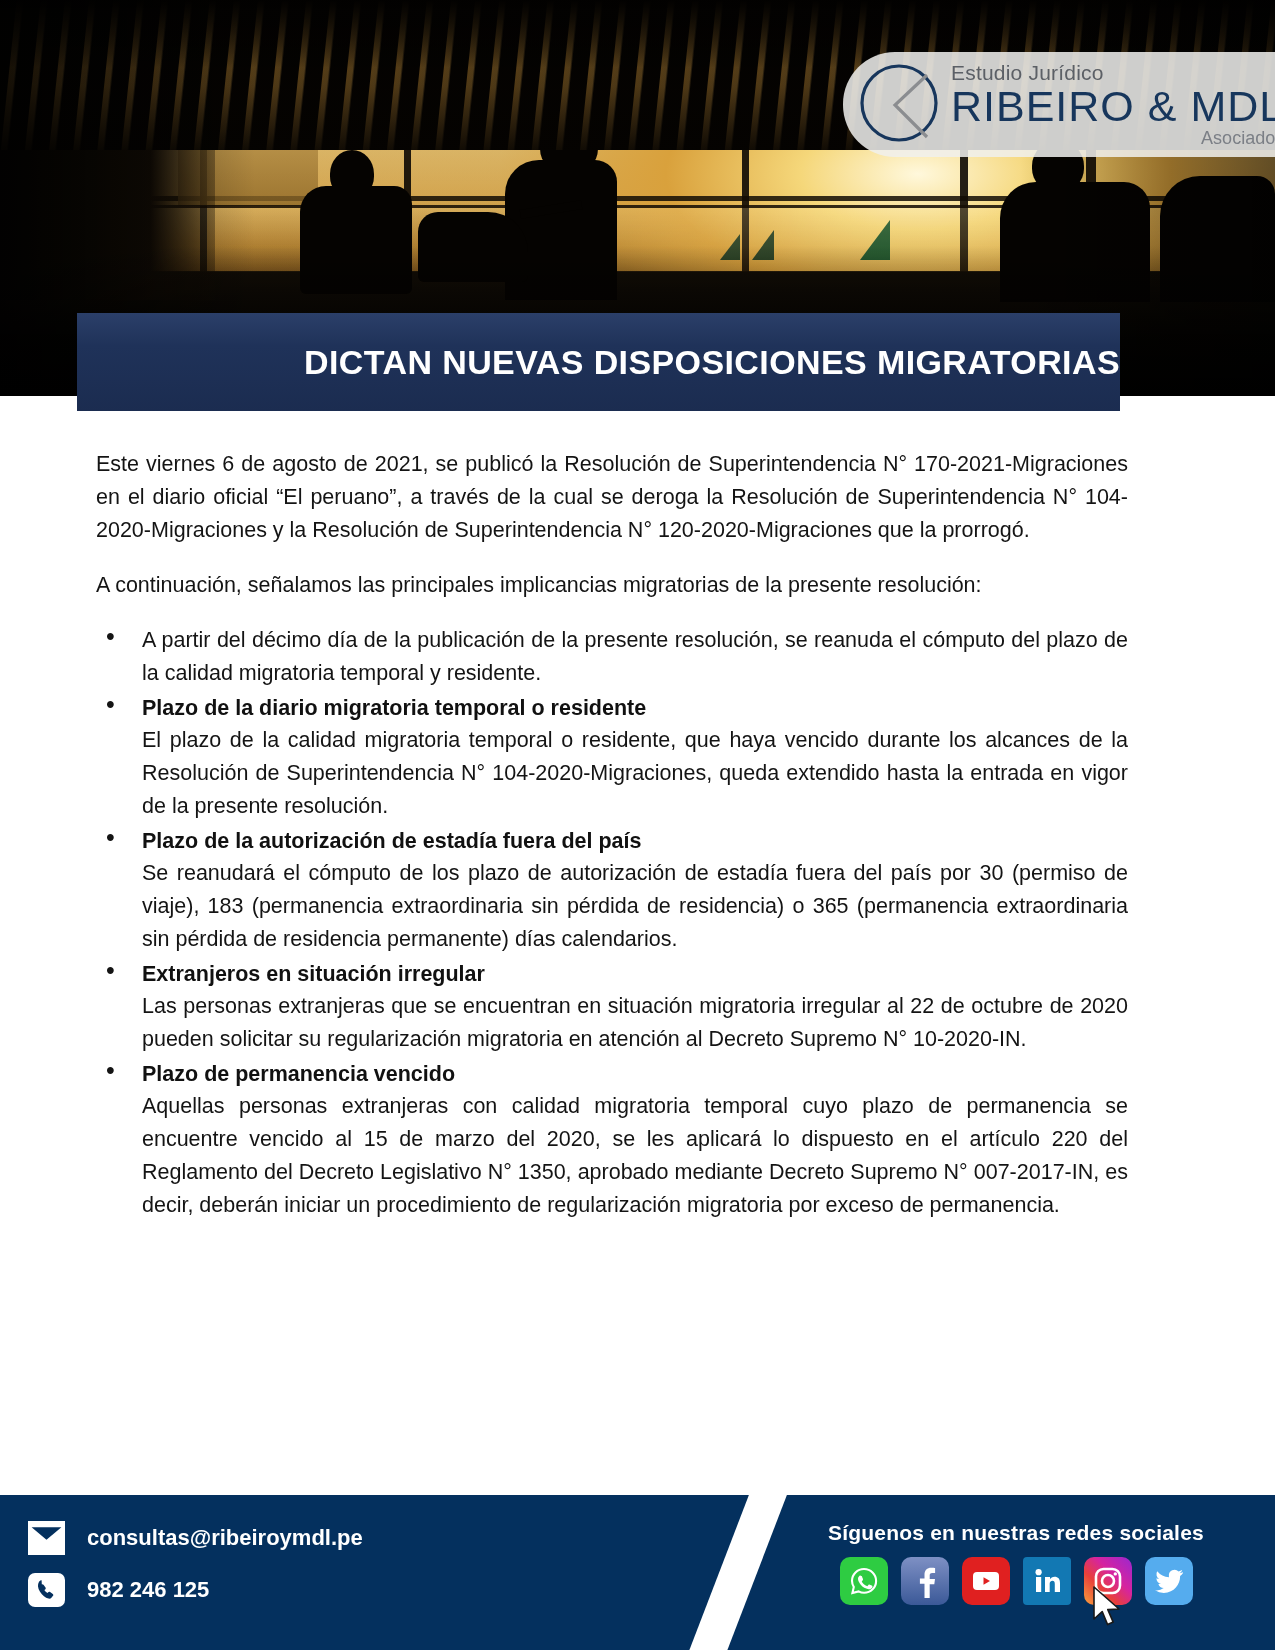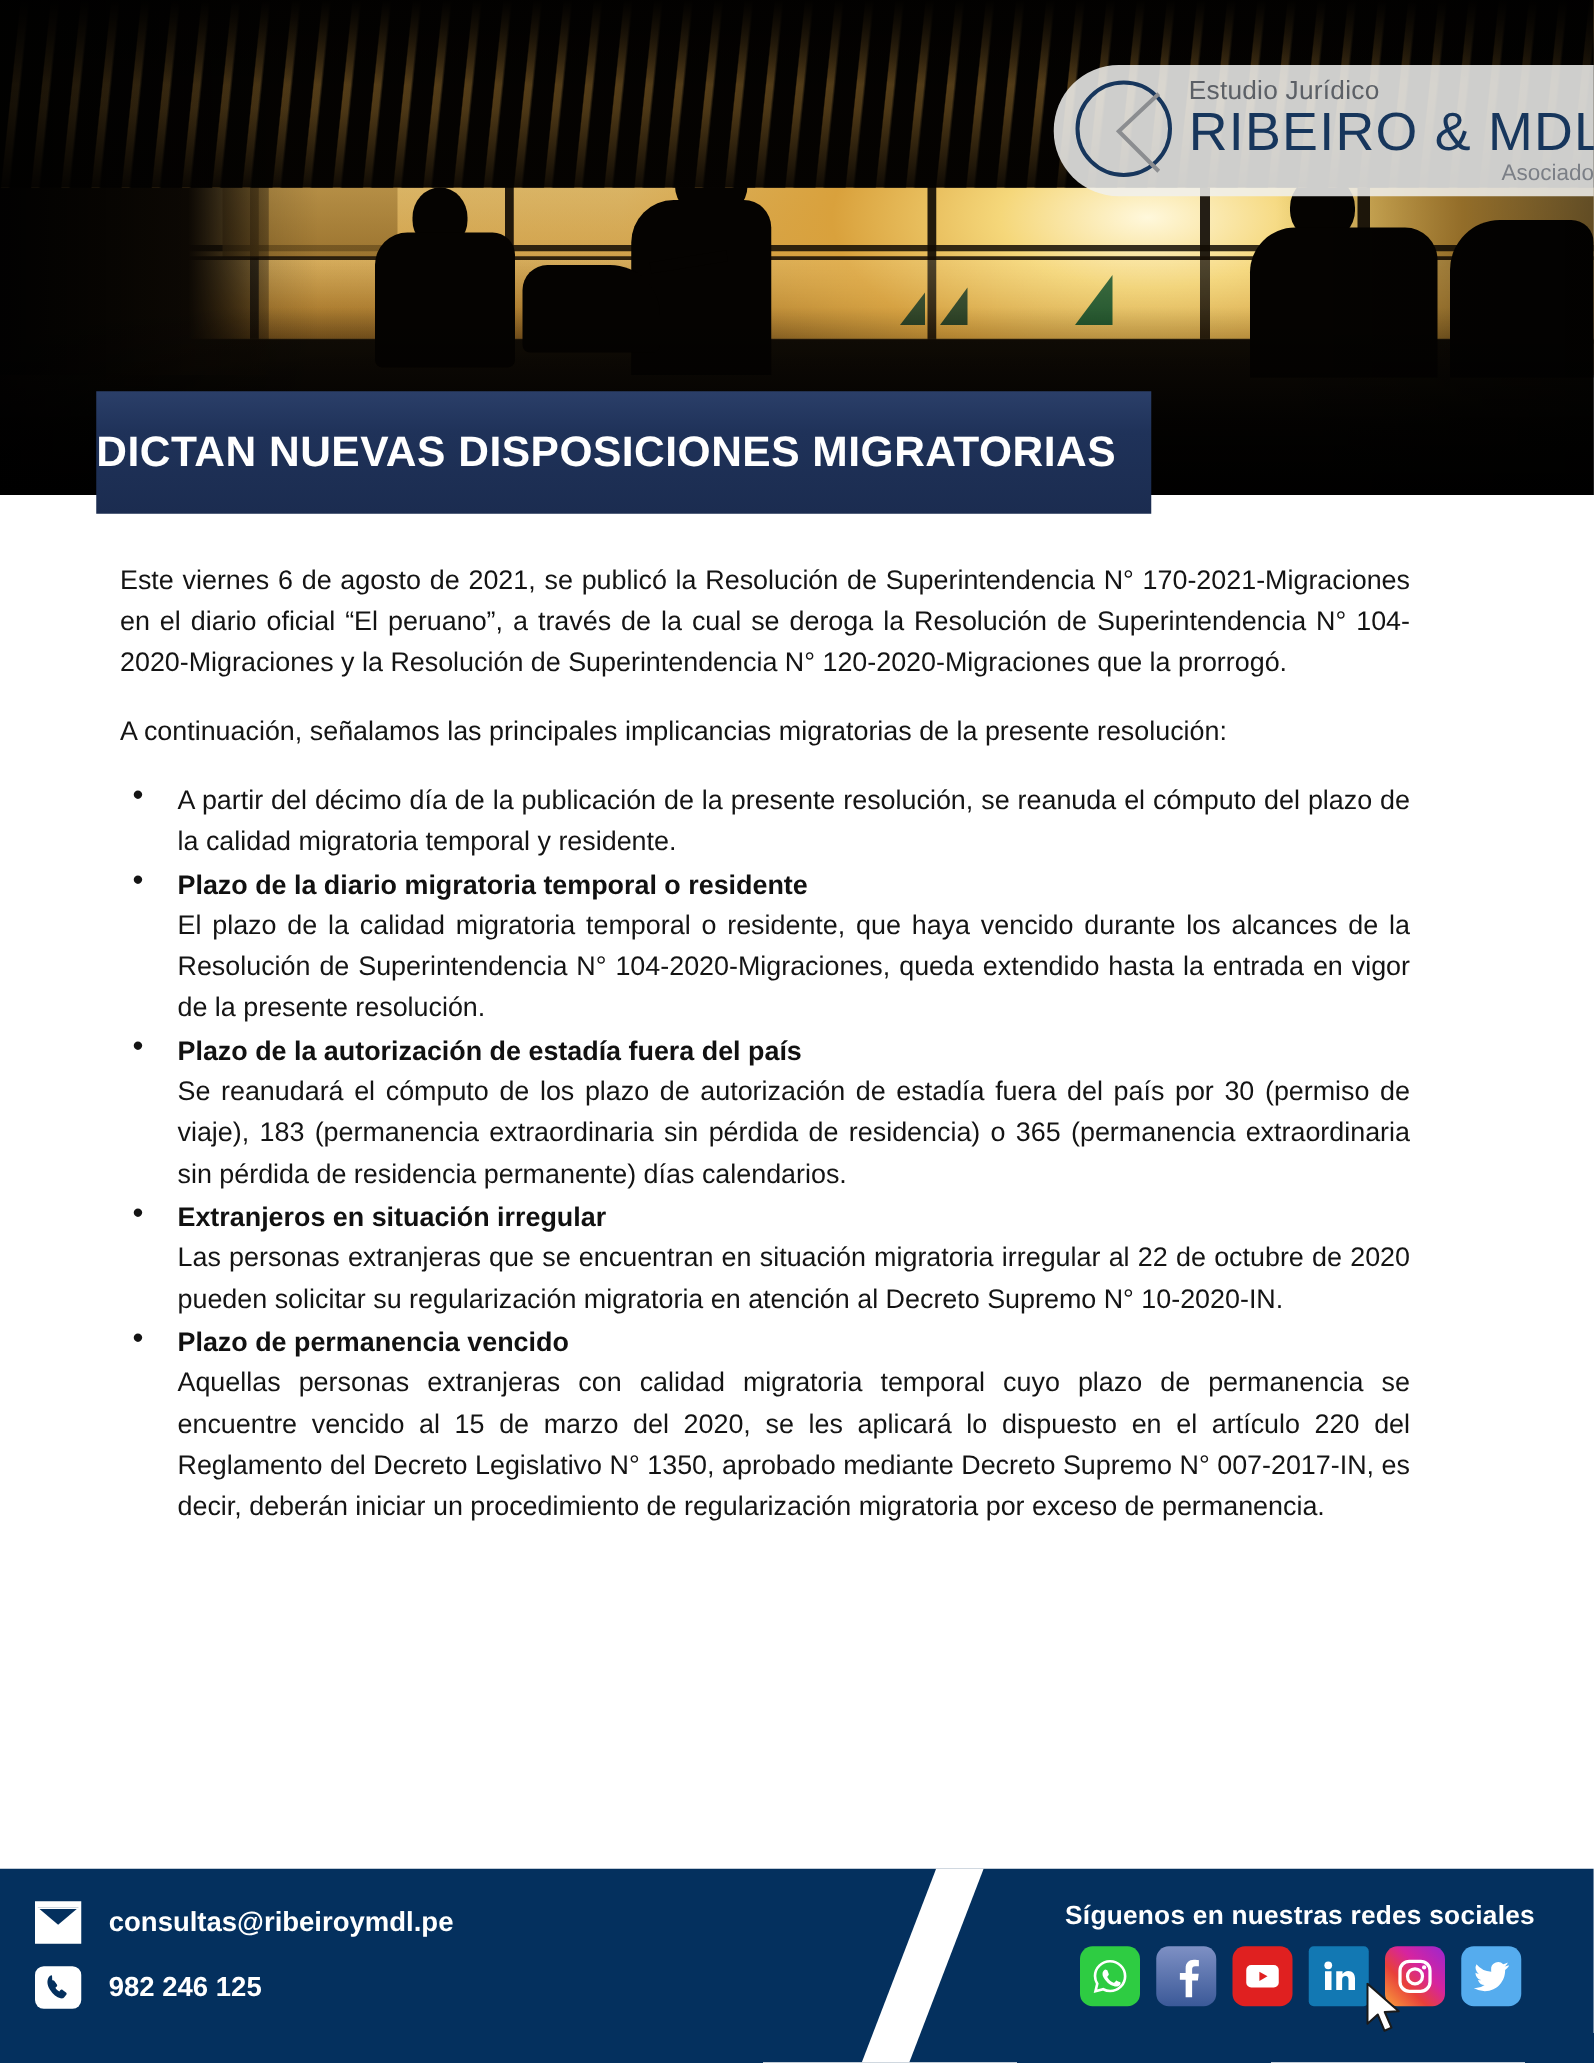--- a/index.html
+++ b/index.html
@@ -97,23 +97,23 @@
     font-size:43px; color:#17365c; letter-spacing:1px;
     font-family:"Liberation Sans", sans-serif; font-weight:400;
     margin-top:2px;
   }
   .logo-assoc {
     font-size:18px; color:#7b7f86; text-align:right; margin-top:1px;
   }
 
   
   .title-banner {
-    position:absolute; left:77px; top:313px; width:844px; height:98px;
+    position:absolute; left:77px; top:313px; width:1043px; height:98px;
     background:linear-gradient(180deg, #2b3f69 0%, #1f3259 34%, #1b2c50 100%);
-    display:flex; align-items:center; justify-content:flex-start;
+    display:flex; align-items:center; justify-content:flex-end;
   }
   .title-banner h1 {
     color:#ffffff; font-size:34px; font-weight:bold;
     letter-spacing:.4px;
     font-family:"Liberation Sans", sans-serif;
   }
 
   
   .content {
     position:absolute; left:96px; top:448px; width:1032px;
@@ -161,21 +161,21 @@
     width:37px; height:34px; background:#ffffff; flex:none;
     display:flex; align-items:center; justify-content:center;
     margin-right:22px;
   }
   .contact-icon.round { border-radius:7px; }
   .contact-text {
     color:#ffffff; font-size:22px; font-weight:bold;
     font-family:Liberation Sans, sans-serif;
   }
   .footer-right {
-    position:absolute; left:830px; top:26px; width:420px; text-align:center;
+    position:absolute; left:806px; top:26px; width:420px; text-align:center;
   }
   .follow-text {
     color:#ffffff; font-size:21px; font-weight:bold; letter-spacing:.2px;
     font-family:"Liberation Sans", sans-serif;
     white-space:nowrap;
   }
   .social-row {
     display:flex; gap:13px; margin-top:12px; justify-content:center;
   }
   .social {

